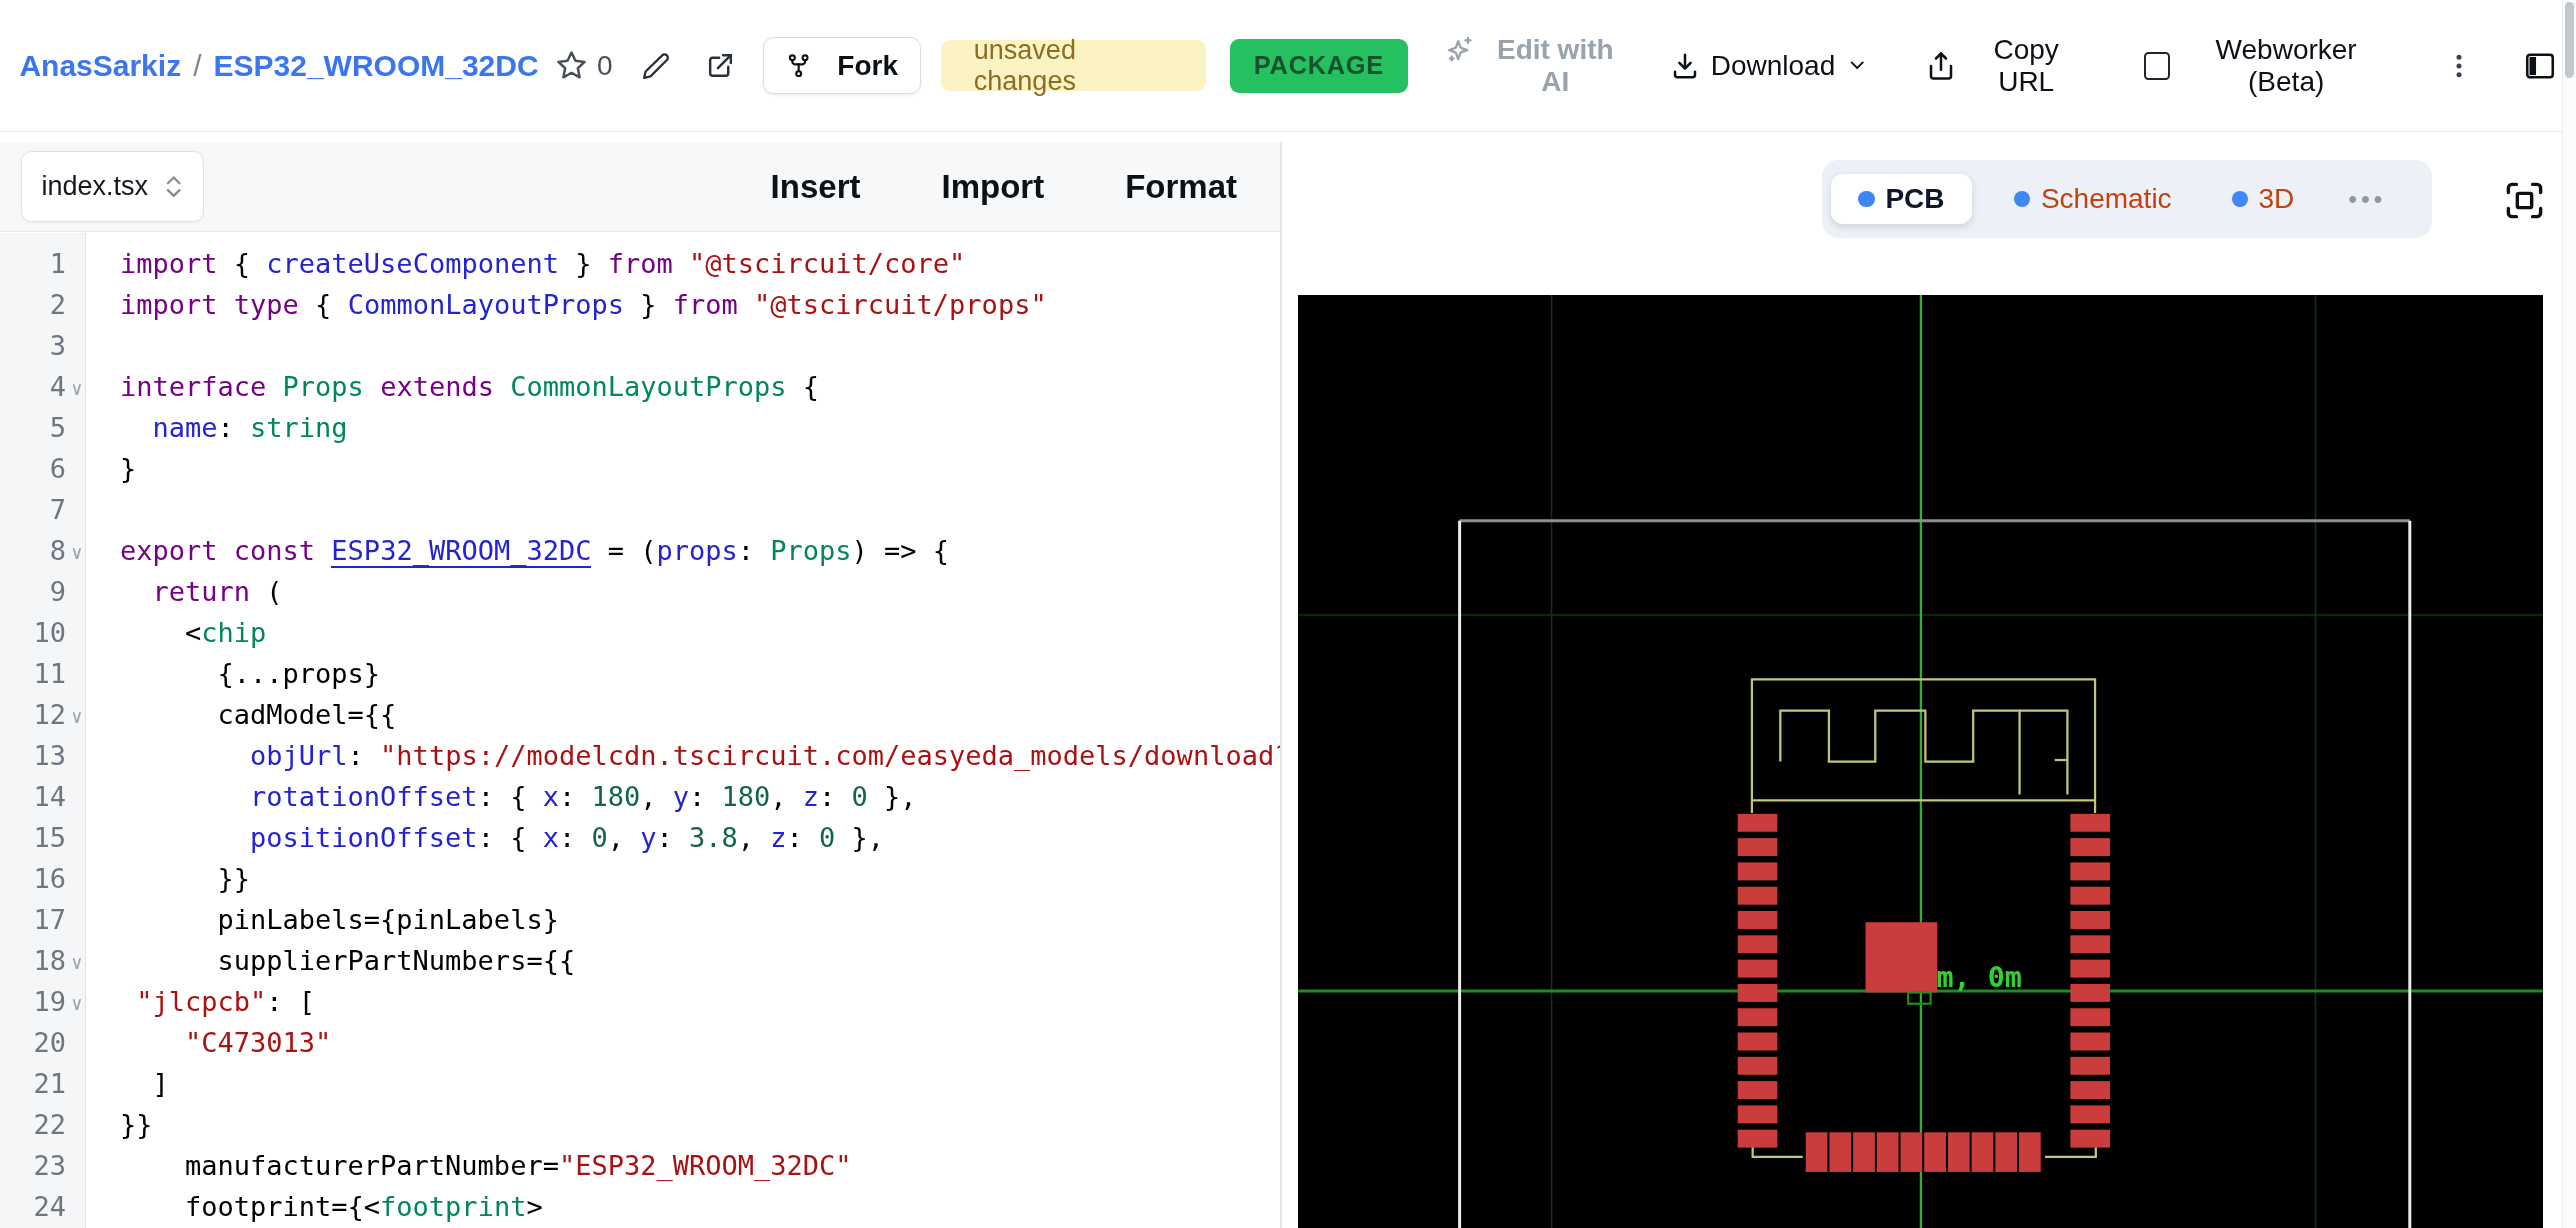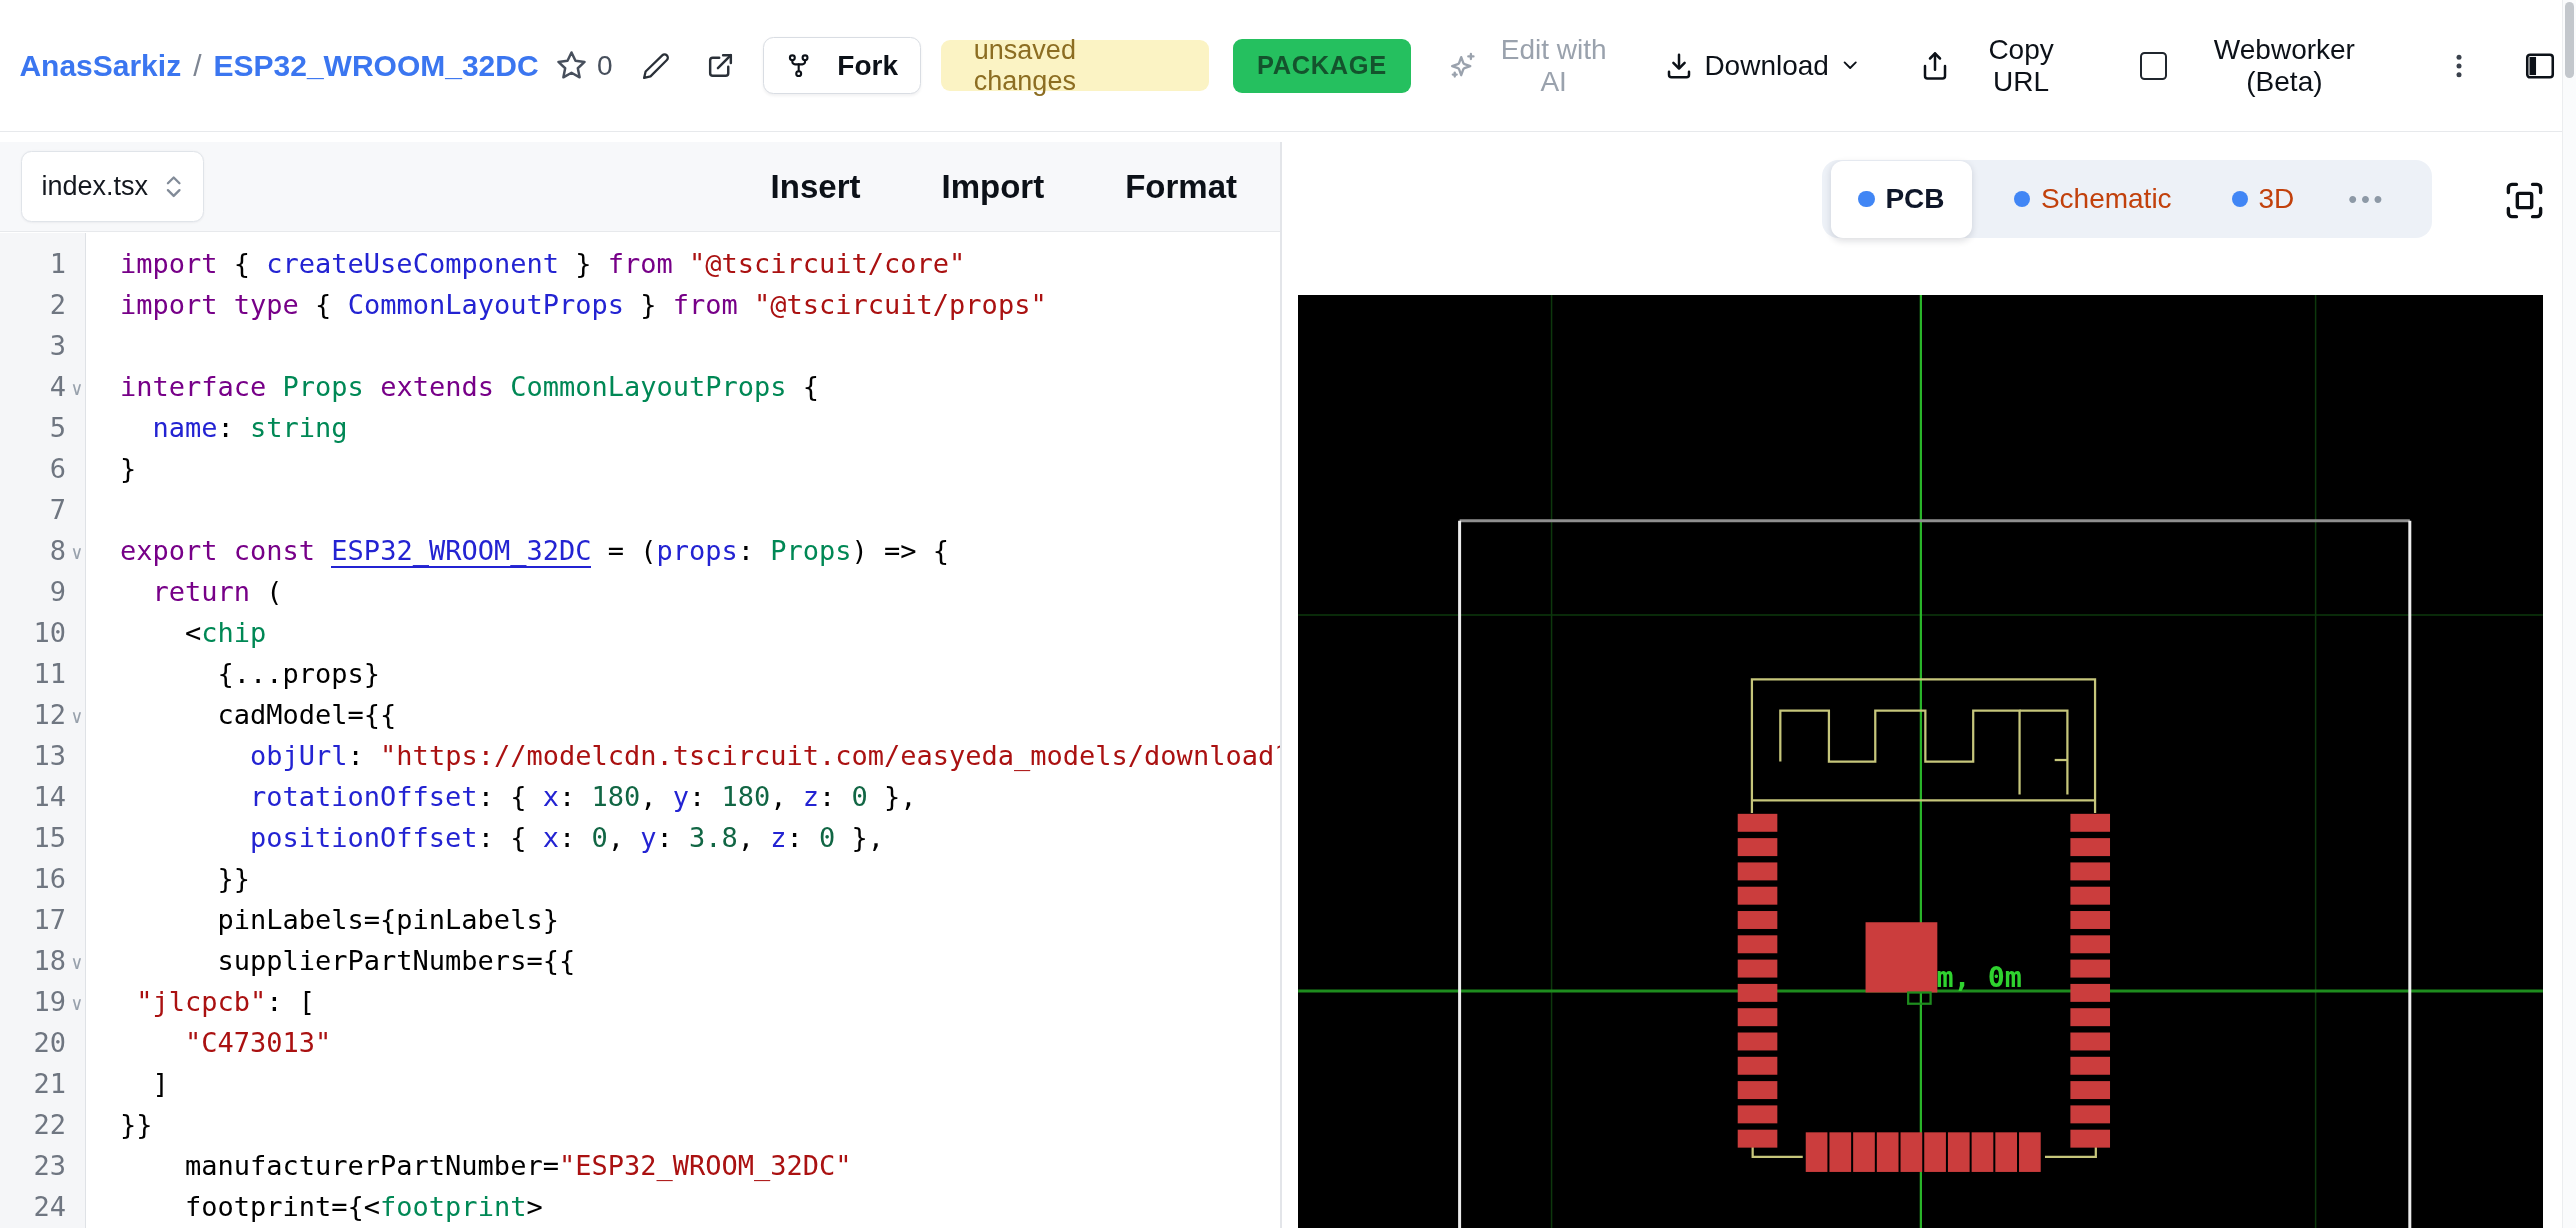--- a/index.html
+++ b/index.html
@@ -22,21 +22,21 @@
   .star-group{display:flex;align-items:center;gap:9px;margin-left:16.4px;color:#474f5c}
   .star-count{font-size:28px}
   .icon-btn{display:flex;align-items:center;justify-content:center;background:none;border:none;padding:0;cursor:pointer}
   .btn-fork{display:flex;align-items:center;gap:26px;margin-left:27px;height:57px;padding:0 22.4px;
             background:#fff;border:1.5px solid #d9dde3;border-radius:10.5px;font-size:28px;font-weight:600;
             color:#0c1118;box-shadow:0 1.5px 3px rgba(16,24,40,.06)}
   .badge-unsaved{margin-left:19.4px;height:51px;display:flex;align-items:center;padding:0 33px;
                  border-radius:9px;background:var(--unsaved-bg);color:var(--unsaved-text);font-size:27px;font-weight:500}
   .badge-package{margin-left:24px;height:54px;display:flex;align-items:center;padding:0 24px;border-radius:9px;
                  background:var(--package-green);color:#14532d;font-size:25.4px;font-weight:700;letter-spacing:0.7px}
-  .btn-editai{display:flex;align-items:center;gap:10.5px;margin-left:36px;color:#9aa2ad;font-size:28px;font-weight:400}
+  .btn-editai{display:flex;align-items:flex-start;gap:10.5px;margin-left:36px;color:#9aa2ad;font-size:28px;font-weight:700}
   .btn-text{display:flex;align-items:center;gap:10.5px;font-size:28px;font-weight:500;color:#0c1118;background:none;border:none}
   .ml52{margin-left:39px}.ml62{margin-left:46px}.ml66{margin-left:49px}
   .checkbox{width:28px;height:28px;border:2.2px solid #20262e;border-radius:4.5px;background:#fff}
 
   
   .editor-toolbar{position:absolute;left:0;top:142px;width:1280px;height:90px;background:#f7f8fa;
                   border-bottom:1.5px solid #e7e9ec;display:flex;align-items:center;
                   justify-content:space-between;padding:0 37px 0 21px}
   .file-select{display:flex;align-items:center;gap:16.4px;height:71px;padding:0 19.4px;background:#fff;
                border:1.5px solid #e0e4e9;border-radius:10.5px;font-size:27px;color:#14181f;
@@ -62,21 +62,21 @@
   .divider{position:absolute;left:1280px;top:142px;width:2.2px;bottom:0;background:#e3e5e9}
 
   
   .preview{position:absolute;left:1282px;top:142px;right:14px;bottom:0;background:#fff}
   .run-btn{position:absolute;left:17px;top:16.4px;width:176px;height:84px;border:none;border-radius:13.5px;
            background:var(--run-button);color:#fff;font-size:30px;font-weight:600;
            display:flex;align-items:center;justify-content:center;gap:15px;font-family:"Liberation Sans",sans-serif}
   .tabs-bar{position:absolute;left:540px;top:18px;width:610px;height:78px;background:#edf1f7;border-radius:16.4px;
             display:flex;align-items:center;padding-left:9px}
   .tab{display:flex;align-items:center;gap:10.5px;font-size:28px;border:none;background:none}
-  .tab-active{width:141px;height:77px;background:#fff;border-radius:12px;justify-content:center;
+  .tab-active{width:141px;height:50px;background:#fff;border-radius:12px;justify-content:center;
               box-shadow:0 2.2px 7.5px rgba(15,23,42,.14);font-weight:600;color:#0f172a}
   .tab-idle{color:#c2410c;font-weight:500}
   .tab-dot{width:16.4px;height:16.4px;border-radius:50%;background:var(--tab-dot);flex:none}
   .tab-schematic{margin-left:36px}
   .tab-3d{margin-left:48px}
   .tabs-more{margin-left:42px;color:#8d99a6;font-size:25.4px;letter-spacing:3.7px;border:none;background:none}
   .expand-btn{position:absolute;left:1221px;top:37px;width:43px;height:43px;background:none;border:none;padding:0}
   .pcb-canvas{position:absolute;left:16.4px;top:153px;width:1245px;height:936px;background:#000;overflow:hidden}
 
   

